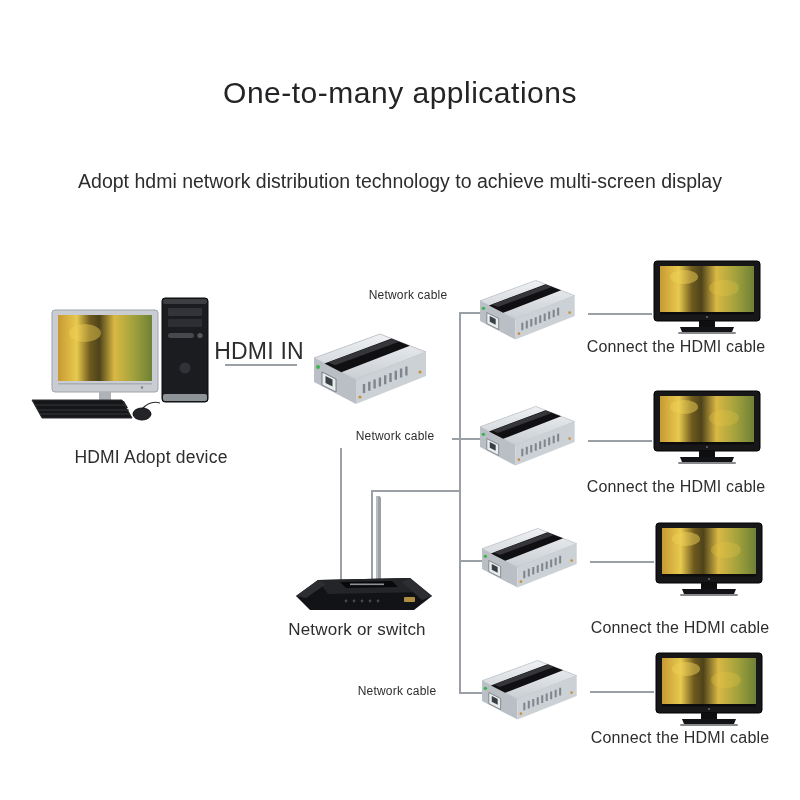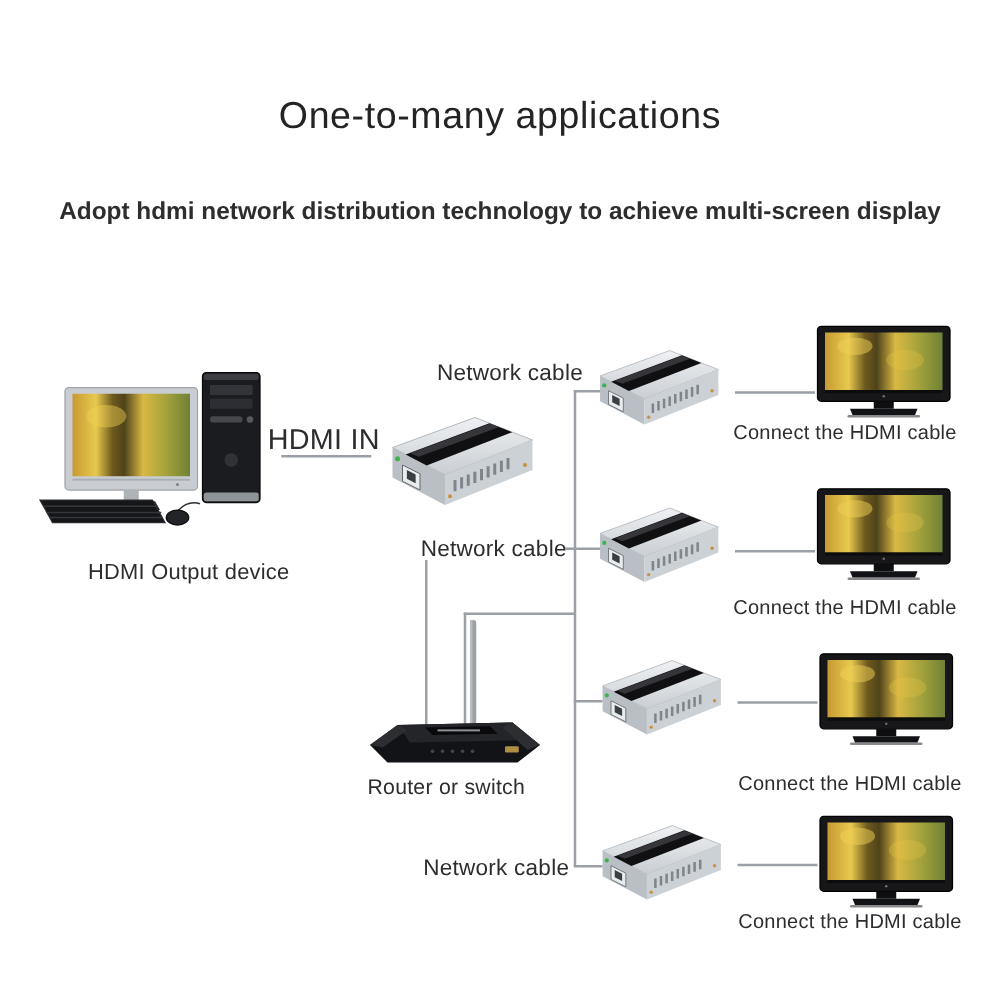--- a/index.html
+++ b/index.html
@@ -1,24 +1,24 @@
 <!DOCTYPE html>
 <html style="--line: #9aa0a6; --text: #2d2d2f; --title-text: #242426; --device-silver: #d9dde1; --device-dark: #131417; --led-green: #3bb44d; --screen-gold: #d9b542; --screen-green: #7d8c3a;"><head>
 <meta charset="utf-8">
 <style>
   html,body{margin:0;padding:0;background:#fff;}
   .canvas{position:relative;width:800px;height:800px;background:#fff;overflow:hidden;
           font-family:"Liberation Sans","DejaVu Sans",sans-serif;color:var(--text,#2d2d2f);}
   .abs{position:absolute;}
   .label{position:absolute;transform:translateX(-50%);white-space:nowrap;
-         font-size:18px;color:var(--text,#2d2d2f);letter-spacing:0.2px;}
+         font-size:12px;color:var(--text,#2d2d2f);letter-spacing:0.2px;}
   .title{position:absolute;left:400px;top:76px;transform:translateX(-50%);
          font-size:30px;letter-spacing:0.5px;color:var(--title-text,#242426);white-space:nowrap;font-weight:400;}
-  .subtitle{position:absolute;left:400px;top:158px;transform:translateX(-50%);
-         font-size:19.5px;color:var(--text,#2d2d2f);white-space:nowrap;font-weight:700;}
+  .subtitle{position:absolute;left:400px;top:170px;transform:translateX(-50%);
+         font-size:19.5px;color:var(--text,#2d2d2f);white-space:nowrap;font-weight:400;}
   .hline{position:absolute;height:1.5px;background:var(--line,#9aa0a6);}
   .vline{position:absolute;width:1.5px;background:var(--line,#9aa0a6);}
   .connect-label{font-size:16px;margin-left:20px;}
 </style>
 </head>
 <body>
 
 <div class="canvas">
 
   <svg width="0" height="0" style="position:absolute" aria-hidden="true">
@@ -90,21 +90,21 @@
     </g>
     <g>
       <polygon points="2,112 92,112 102,130 12,130" fill="#151618" stroke="#2b2d30"></polygon>
       <path d="M5,117 L96,117 M8,122 L99,122 M10,126 L100,126" stroke="#34373b" stroke-width="1.2" fill="none"></path>
     </g>
     <g>
       <path d="M112,121 Q120,112 130,115" stroke="#2b2d30" stroke-width="1.2" fill="none"></path>
       <ellipse cx="112" cy="126" rx="9" ry="6" fill="#222427" stroke="#0e0e10"></ellipse>
     </g>
   </svg>
-  <div class="label" style="left:151px;top:447px;font-size:17.5px">HDMI Output device</div>
+  <div class="label" style="left:151px;top:447px;font-size:17.5px">HDMI Adopt device</div>
 
   <div class="label" style="left:259px;top:338px;font-size:23px">HDMI IN</div>
   <div class="hline" style="left:225px;top:364px;width:72px"></div>
 
   <svg class="abs" style="left:300px;top:324px" width="132" height="84" viewBox="0 0 132 84">
       <use href="#extender"></use>
     </svg>
 
   <div class="label" style="left:408px;top:288px">Network cable</div>
   <div class="label" style="left:395px;top:429px">Network cable</div>
@@ -134,21 +134,21 @@
     <rect x="62" y="91.5" width="34" height="1.6" fill="#8d9296"></rect>
     <g fill="#44474c">
       <circle cx="58" cy="109" r="1.4"></circle>
         <circle cx="66" cy="109" r="1.4"></circle>
       <circle cx="74" cy="109" r="1.4"></circle>
         <circle cx="82" cy="109" r="1.4"></circle>
         <circle cx="90" cy="109" r="1.4"></circle>
     </g>
     <rect x="116" y="105" width="11" height="5" rx="1" fill="#caa54a" opacity="0.85"></rect>
   </svg>
-  <div class="label" style="left:357px;top:620px;font-size:17px">Router or switch</div>
+  <div class="label" style="left:357px;top:620px;font-size:17px">Network or switch</div>
 
   <svg class="abs" style="left:468px;top:272px" width="112" height="71" viewBox="0 0 132 84">
       <use href="#extender"></use>
     </svg>
   <svg class="abs" style="left:652px;top:260px" width="110" height="78" viewBox="0 0 110 78">
       <use href="#tvset"></use>
     </svg>
   <div class="label connect-label" style="left:656px;top:338px">Connect the HDMI cable</div>
 
   <svg class="abs" style="left:468px;top:398px" width="112" height="71" viewBox="0 0 132 84">

